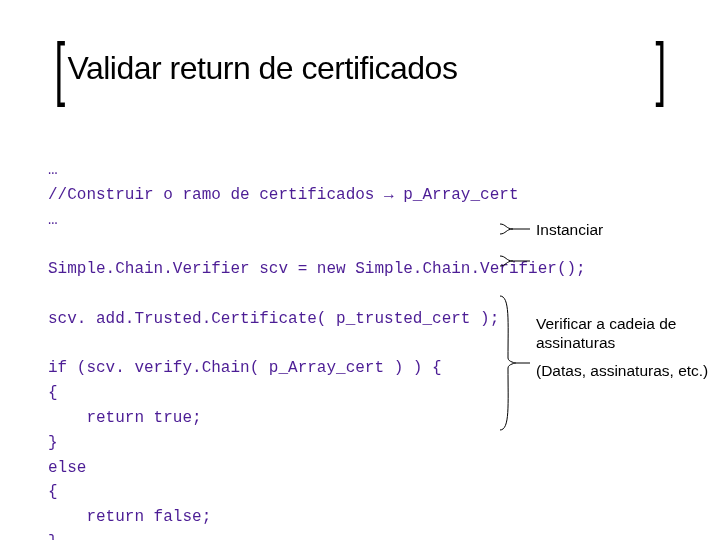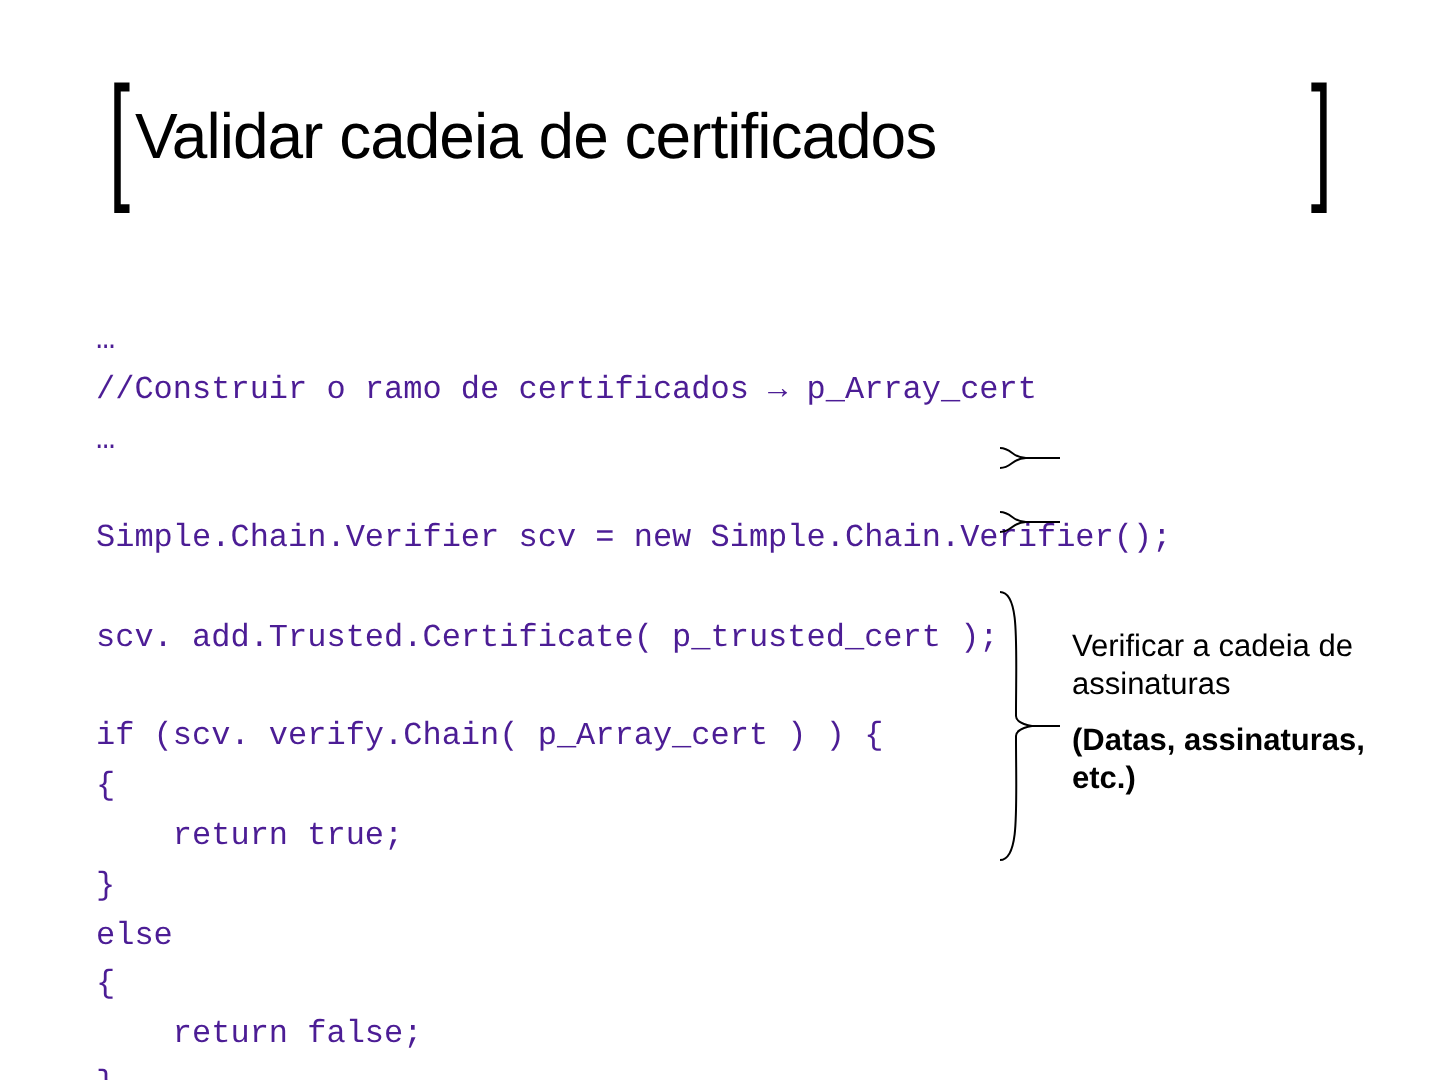--- a/index.html
+++ b/index.html
@@ -57,36 +57,36 @@
   .annot {
     position: absolute;
     font-family: Arial, Helvetica, sans-serif;
     font-size: 15.5px;
     line-height: 1.25;
     color: #000;
   }
   .annot1 { left: 536px; top: 220px; width: 180px; }
   .annot2 { left: 536px; top: 241px; width: 184px; }
   .annot3 { left: 536px; top: 314px; width: 180px; }
-  .annot4 { left: 536px; top: 361px; width: 180px; font-weight: bold; }
+  .annot4 { left: 536px; top: 361px; width: 180px; }
   .brace {
     position: absolute;
     stroke: #000;
     stroke-width: 1;
     fill: none;
   }
 </style>
 </head>
 <body>
 
 <div class="slide">
 
   <div class="title-wrap">
     <span class="bracket left">[</span>
-    <span class="title-text">Validar cadeia de certificados</span>
+    <span class="title-text">Validar return de certificados</span>
     <span class="bracket right">]</span>
   </div>
 
   <div class="code"><span>…</span>
 <span>//Construir o ramo de certificados → p_Array_cert</span>
 <span>…</span>
 <span></span>
 <span>Simple.Chain.Verifier scv = new Simple.Chain.Verifier();</span>
 <span></span>
 <span>scv. add.Trusted.Certificate( p_trusted_cert );</span>
@@ -108,16 +108,17 @@
   </svg>
 
   <svg class="brace" style="left:498px; top:254px; width:34px; height:14px;" viewBox="0 0 34 14">
     <path d="M2 2 C 8 2 8 7 15 7 C 8 7 8 12 2 12 M15 7 L32 7" stroke="#000" fill="none" stroke-width="1"></path>
   </svg>
 
   <svg class="brace" style="left:498px; top:292px; width:34px; height:142px;" viewBox="0 0 34 142">
     <path d="M2 4 C 12 4 10 30 10 66 C 10 70 18 71 18 71 C 18 71 10 72 10 76 C 10 112 12 138 2 138 M18 71 L32 71" stroke="#000" fill="none" stroke-width="1"></path>
   </svg>
 
+  <div class="annot annot1">Instanciar</div>
   <div class="annot annot3">Verificar a cadeia de assinaturas</div>
   <div class="annot annot4">(Datas, assinaturas, etc.)</div>
 
 </div>
 
 </body></html>

